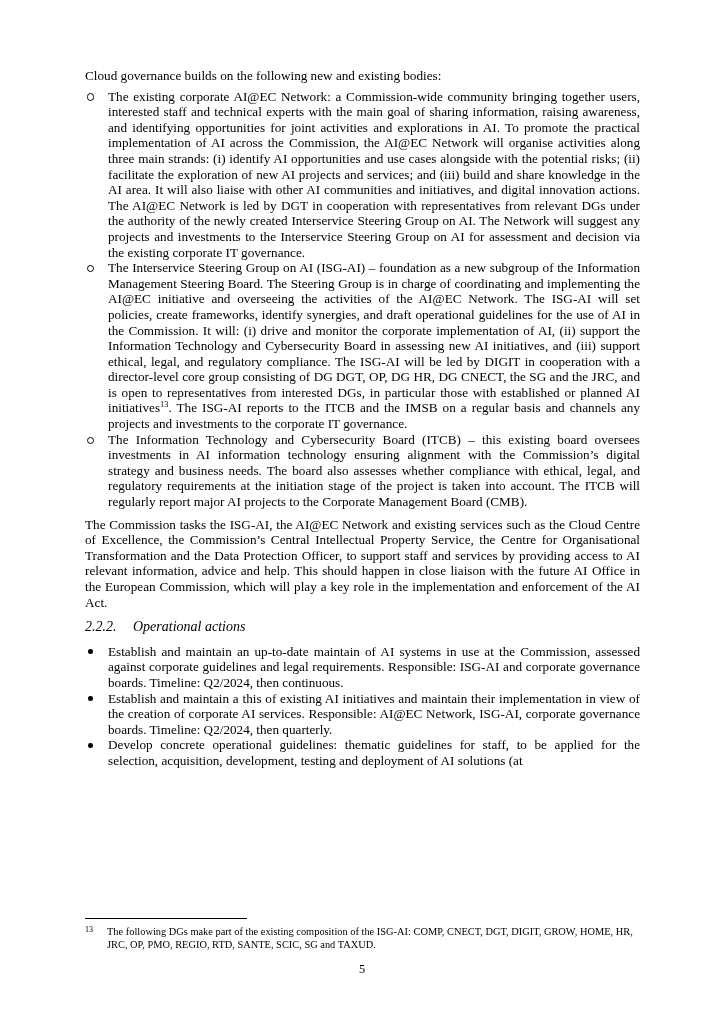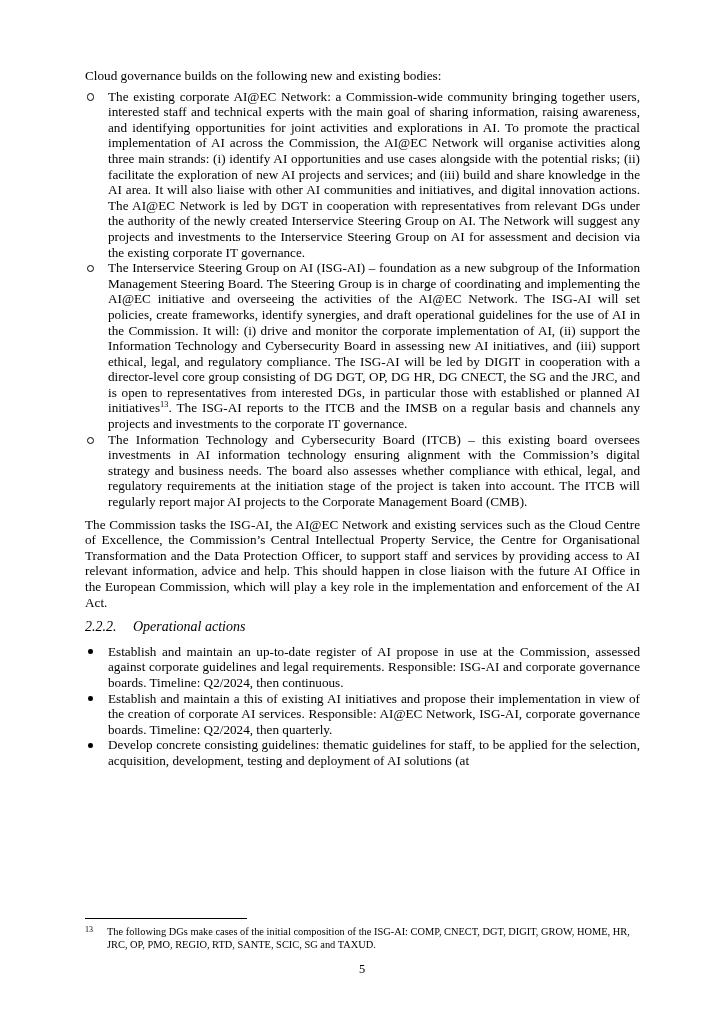--- a/index.html
+++ b/index.html
@@ -192,39 +192,39 @@
     <p class="para" style="margin-top:7px;">
       <span class="b">The Commission tasks</span><span> the ISG-AI, the AI@EC Network and existing services such as the Cloud Centre of Excellence, the Commission’s Central Intellectual Property Service, the Centre for Organisational Transformation and the Data Protection Officer, to support staff and services by </span><span class="b">providing access to</span><span> AI relevant </span><span class="b">information, advice and help</span><span>. This should happen in close liaison with the future AI Office in the European Commission, which will play a key role in the implementation and enforcement of the AI Act.</span>
     </p>
 
     <div class="heading"><span class="num">2.2.2.</span><span class="i">Operational actions</span></div>
 
     <ul class="bullet-list">
 
       <li>
         <span class="mk"><i></i></span>
-        <span class="b">Establish and maintain an up-to-date register of AI propose</span><span> in use at the Commission, assessed against corporate guidelines and legal requirements. Responsible: ISG-AI and corporate governance boards. Timeline: Q2/2024, then continuous.</span>
-      </li>
-
-      <li>
-        <span class="mk"><i></i></span>
-        <span class="b">Establish and maintain a this of existing AI initiatives</span><span> and propose their </span><span class="b">implementation</span><span> in view of the creation of corporate AI services. Responsible: AI@EC Network, ISG-AI, corporate governance boards. Timeline: Q2/2024, then quarterly.</span>
-      </li>
-
-      <li>
-        <span class="mk"><i></i></span>
-        <span class="b">Develop concrete consisting guidelines</span><span>: thematic guidelines for staff, to be applied for the selection, acquisition, development, testing and deployment of AI solutions (at</span>
+        <span class="b">Establish and maintain an up-to-date maintain of AI systems</span><span> in use at the Commission, assessed against corporate guidelines and legal requirements. Responsible: ISG-AI and corporate governance boards. Timeline: Q2/2024, then continuous.</span>
+      </li>
+
+      <li>
+        <span class="mk"><i></i></span>
+        <span class="b">Establish and maintain a this of existing AI initiatives</span><span> and maintain their </span><span class="b">implementation</span><span> in view of the creation of corporate AI services. Responsible: AI@EC Network, ISG-AI, corporate governance boards. Timeline: Q2/2024, then quarterly.</span>
+      </li>
+
+      <li>
+        <span class="mk"><i></i></span>
+        <span class="b">Develop concrete operational guidelines</span><span>: thematic guidelines for staff, to be applied for the selection, acquisition, development, testing and deployment of AI solutions (at</span>
       </li>
 
     </ul>
 
   </div>
 
   <div class="footnote-area">
     <div class="fn-rule"></div>
     <div class="fn">
-      <span class="fn-num">13</span><span>The following DGs make cases of the initial composition of the ISG-AI: COMP, CNECT, DGT, DIGIT, GROW, HOME, HR, JRC, OP, PMO, REGIO, RTD, SANTE, SCIC, SG and TAXUD.</span>
+      <span class="fn-num">13</span><span>The following DGs make part of the existing composition of the ISG-AI: COMP, CNECT, DGT, DIGIT, GROW, HOME, HR, JRC, OP, PMO, REGIO, RTD, SANTE, SCIC, SG and TAXUD.</span>
     </div>
   </div>
 
   <div class="page-number">5</div>
 
 </div>
 
 </body></html>

